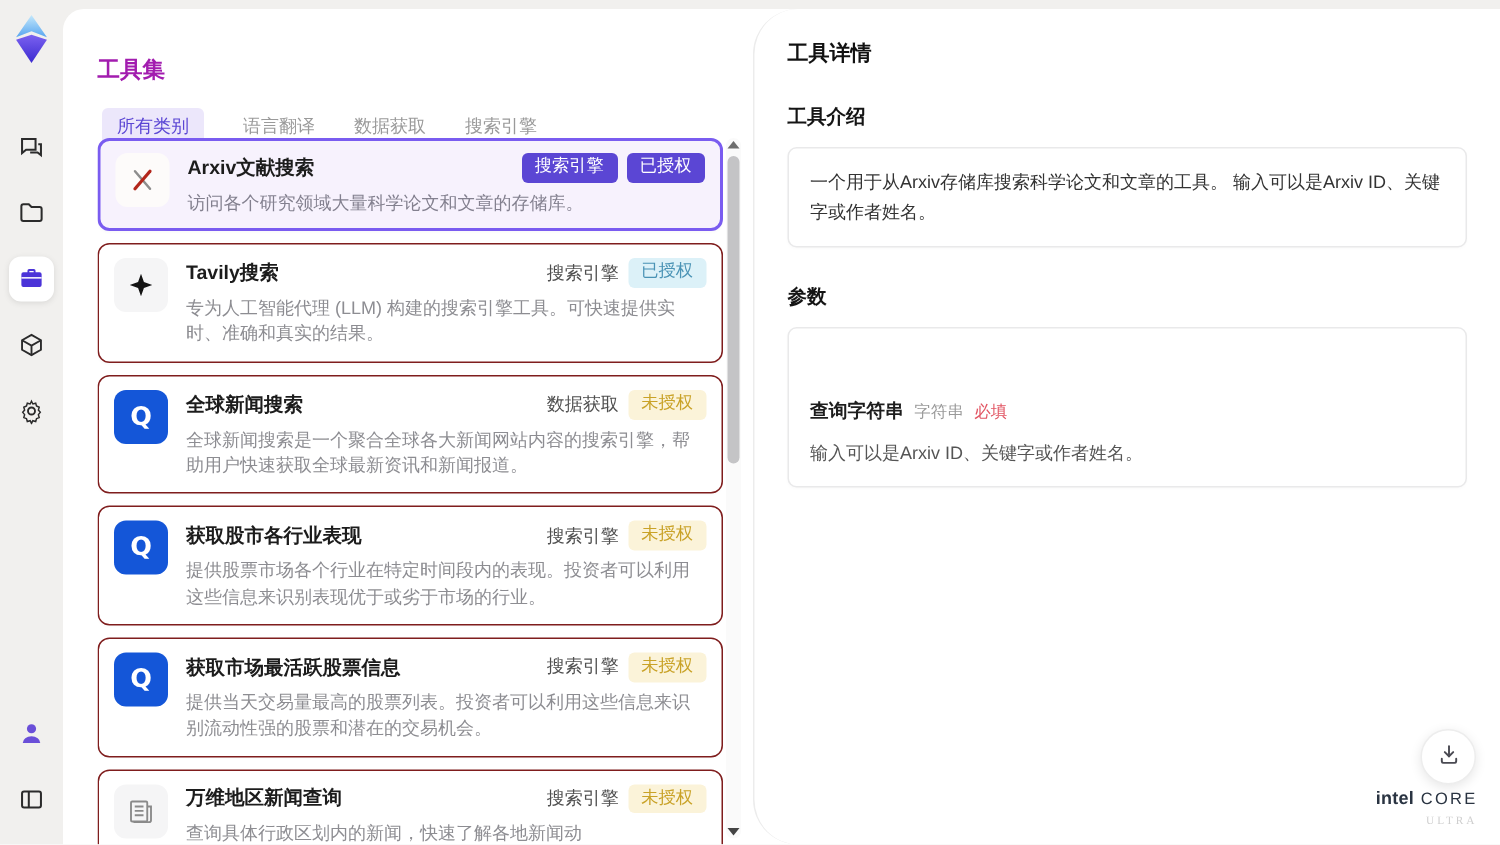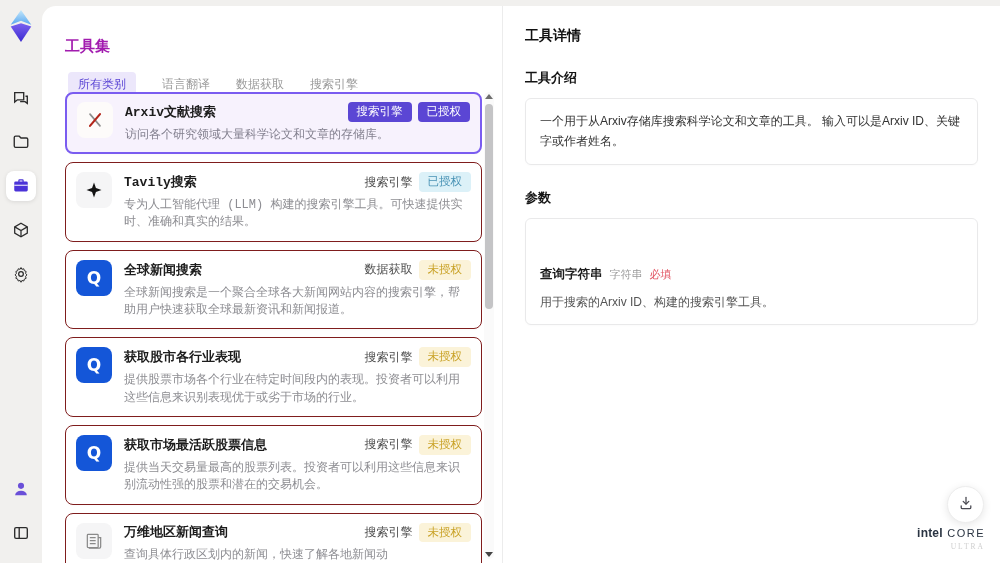--- a/index.html
+++ b/index.html
@@ -50,21 +50,21 @@
     box-shadow:0 1px 2px rgba(0,0,0,.02);
   }
   .tool-card.selected { border:2px solid #7a5cf0; background:#f7f2fd; padding:8px 10px; }
   .tool-icon {
     width:36px; height:36px; border-radius:8px; background:#f5f5f6; flex:none;
     display:flex; align-items:center; justify-content:center; overflow:hidden;
   }
   .tool-card.selected .tool-icon { background:#fdfbfa; }
   .tool-icon.icon-q { background:#1456d8; }
   .q-glyph { color:#fff; font-weight:bold; font-size:17px; font-family:"DejaVu Sans",sans-serif; }
-  .tool-body { flex:1; min-width:0;font-family:Liberation Mono, monospace; }
+  .tool-body { flex:1; min-width:0; }
   .tool-head { display:flex; align-items:center; gap:6px; }
   .tool-name { font-size:13px; font-weight:bold; color:#1c1c1c; }
   .tool-head .cat { margin-left:auto; }
   .cat-text { font-size:12px; color:#4f4f4f; white-space:nowrap; }
   .badge {
     font-size:11.5px; padding:3px 9px; border-radius:4px; white-space:nowrap; line-height:1.2;
   }
   .badge-solid { background:#5b46d4; color:#ffffff; }
   .badge-auth  { background:#dcf1f8; color:#4a93b5; }
   .badge-unauth{ background:#fbf3d9; color:#c9a227; }
@@ -72,21 +72,21 @@
   .tool-card.selected .tool-desc { color:#83808f; }
 
   
   .scrollbar { position:absolute; top:86px; right:8px; width:10px; bottom:4px; background:#fafafa; border-radius:5px; cursor:pointer; }
   .sb-thumb { position:absolute; left:1px; top:12px; width:8px; height:205px; background:#c4c4c6; border-radius:4px; }
   .sb-arrow { position:absolute; left:1px; width:0; height:0; border-left:4px solid transparent; border-right:4px solid transparent; }
   .sb-arrow.up   { top:2px;    border-bottom:5px solid #6d6d6d; }
   .sb-arrow.down { bottom:2px; border-top:5px solid #444; }
 
   
-  .right-panel { flex:1; border-left:1px solid #ececec; padding:21px 22px 0; position:relative; }
+  .right-panel { flex:1; border-left:1px solid #ececec; padding:21px 22px 0; position:relative;border-radius:30px; }
   .details-title { font-size:14px; font-weight:bold; margin:0; color:#111; }
   .section-heading { font-size:13px; font-weight:bold; margin:24px 0 11px; color:#141414; }
   .info-box {
     border:1px solid #e9e9ea; border-radius:6px; background:#fff;
     padding:12px 14px; font-size:12px; color:#333; box-shadow:0 1px 2px rgba(0,0,0,.02);
   }
   .info-box p { margin:0; line-height:1.7; }
   .param-head { display:flex; align-items:baseline; gap:7px; }
   .param-name { font-size:12.5px; font-weight:bold; color:#1d1d1d; }
   .param-type { font-size:11px; color:#9a9a9a;margin-top:36px; }
@@ -304,21 +304,21 @@
         <p>一个用于从Arxiv存储库搜索科学论文和文章的工具。 输入可以是Arxiv ID、关键字或作者姓名。</p>
       </div>
 
       <h3 class="section-heading">参数</h3>
       <div class="info-box">
         <div class="param-head">
           <span class="param-name">查询字符串</span>
           <span class="param-type">字符串</span>
           <span class="param-required">必填</span>
         </div>
-        <p class="param-desc">用于搜索的Arxiv ID、构建的搜索引擎工具。</p>
+        <p class="param-desc">输入可以是Arxiv ID、关键字或作者姓名。</p>
       </div>
     </section>
   </main>
 
   <button class="fab">
     <span>
       <svg width="16" height="16" viewBox="0 0 20 20" fill="none" stroke="#4a4a52" stroke-width="1.6" stroke-linecap="round">
         <line x1="10" y1="3" x2="10" y2="11"></line>
         <path d="M6.5 8 L10 11.5 L13.5 8"></path>
         <path d="M4 13.5 v2 a1.5 1.5 0 0 0 1.5 1.5 h9 a1.5 1.5 0 0 0 1.5-1.5 v-2"></path>

